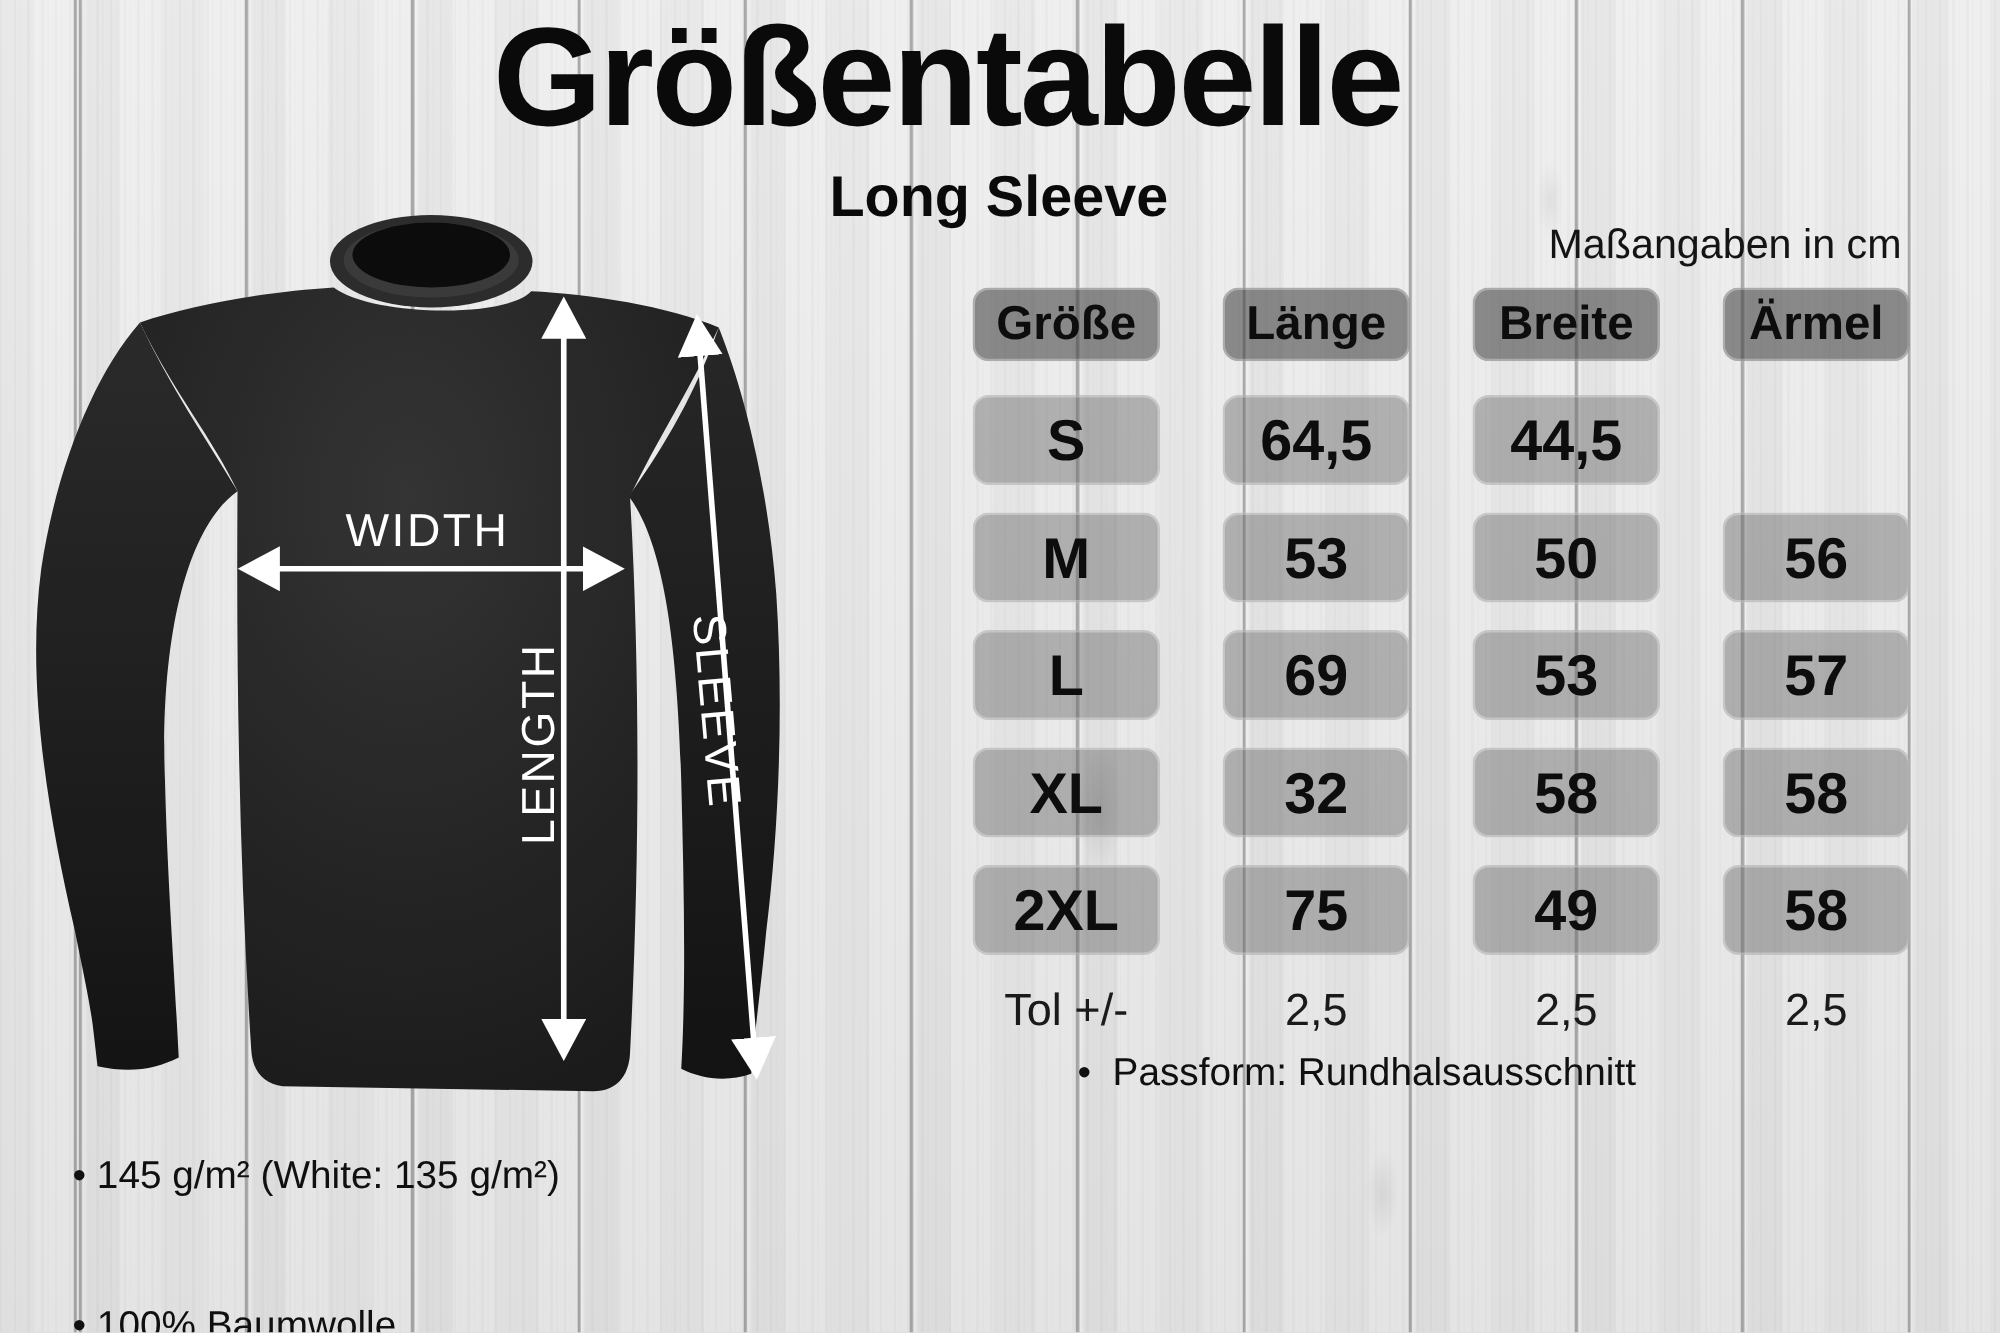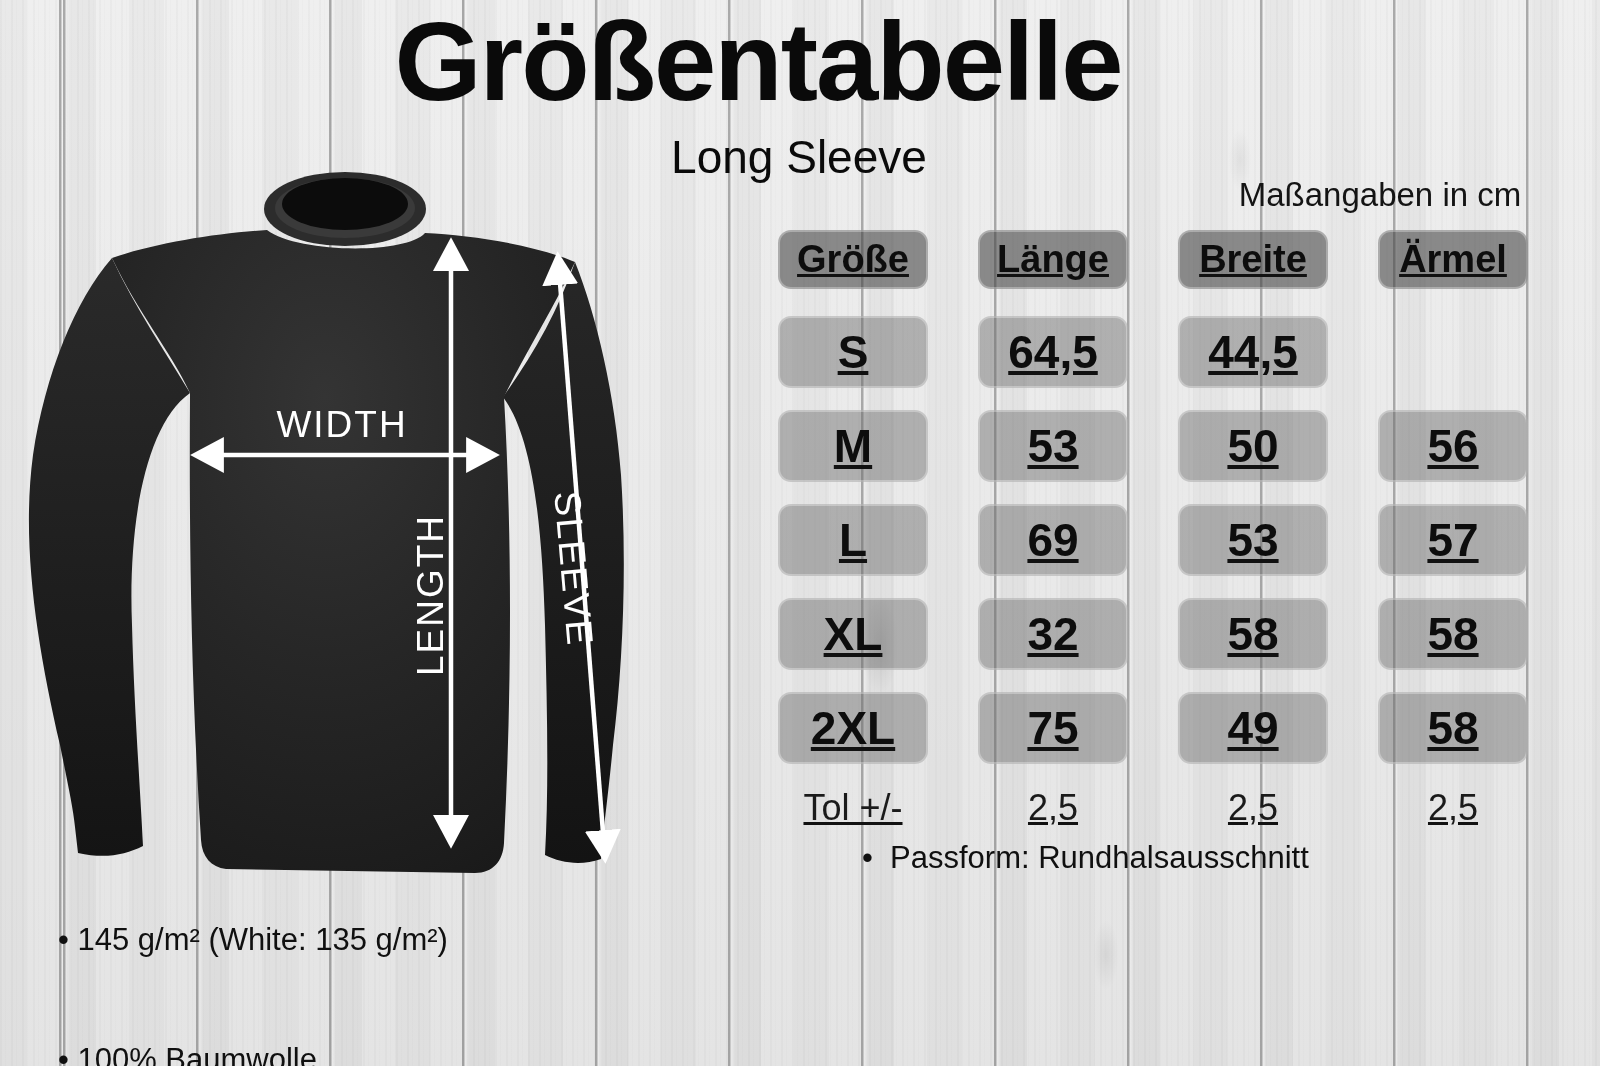--- a/index.html
+++ b/index.html
@@ -26,30 +26,30 @@
         rgba(0,0,0,0.013) 5px 6px, rgba(0,0,0,0) 6px 11px),
       linear-gradient(180deg,#eeeeee,#e3e3e3);
     background-position:0 0,0 0,0 0,63px 0,63px 0,0 0,0 0;
   }
   .page-title{
     position:absolute;left:0;top:6px;width:1516px;text-align:center;
     font-size:112px;font-weight:600;letter-spacing:-2px;line-height:1.0;color:#0a0a0a;
   }
   .page-subtitle{
     position:absolute;left:0;top:130px;width:1570px;text-align:center;
-    font-size:46px;font-weight:400;color:#0a0a0a;padding-left:28px;
+    font-size:46px;font-weight:700;color:#0a0a0a;padding-left:28px;
   }
   .units-note{
     position:absolute;left:1230px;top:176px;width:300px;text-align:center;
     font-size:33px;color:#141414;
   }
   .shirt-svg{position:absolute;left:5px;top:145px;width:660px;height:730px;}
 
   .size-table{position:absolute;left:778px;top:230px;width:760px;}
-  .trow{display:flex;gap:50px;text-decoration:underline;}
+  .trow{display:flex;gap:50px;}
   .trow.head{margin-bottom:27px;}
   .trow.body{margin-bottom:22px;}
   .cell{
     width:150px;border-radius:13px;text-align:center;color:#0d0d0d;
     border:2px solid rgba(255,255,255,0.30);
   }
   .cell.hd{
     height:59px;line-height:55px;font-size:38px;font-weight:bold;
     background:rgba(66,66,66,0.58);
   }

